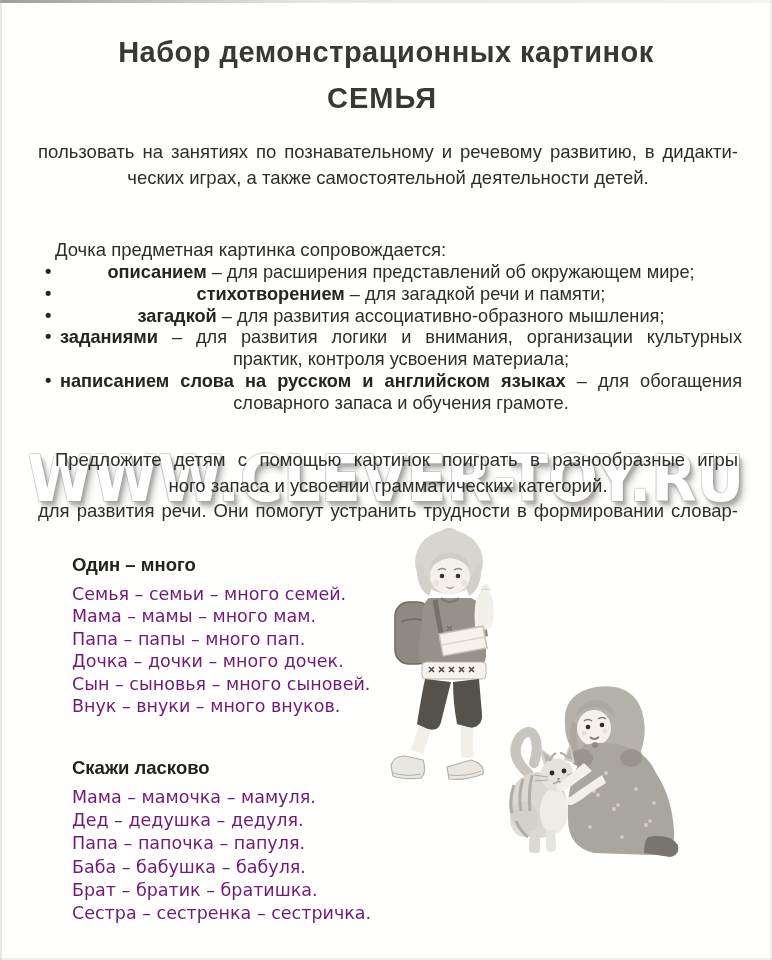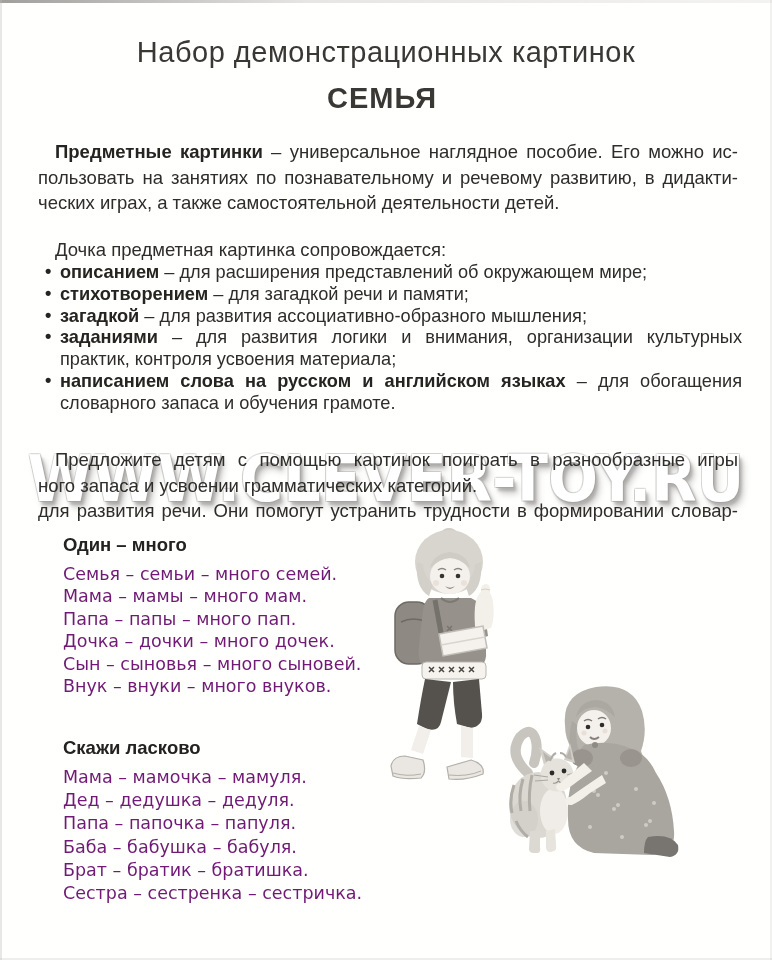--- a/index.html
+++ b/index.html
@@ -6,47 +6,47 @@
   .page{position:relative;width:772px;height:960px;background:#fffffe;overflow:hidden;
         font-family:"Liberation Sans",sans-serif;color:#2f2d2a;}
   
   .edge-top{position:absolute;top:0;left:0;width:100%;height:3px;
     background:linear-gradient(to right,rgba(120,118,115,.7),rgba(185,183,180,.35) 40%,rgba(200,198,195,.22));}
   .edge-left{position:absolute;top:0;left:0;width:2px;height:100%;background:rgba(190,188,185,.35);}
   .edge-right{position:absolute;top:0;right:0;width:2px;height:100%;background:rgba(205,203,200,.28);}
   .edge-bottom{position:absolute;bottom:0;left:0;width:100%;height:2px;background:rgba(200,198,196,.3);}
 
   .t1{position:absolute;top:36px;left:0;width:772px;margin:0;text-align:center;
-      font-size:29px;font-weight:normal;color:#3a3835;letter-spacing:.5px;}
+      font-size:29px;font-weight:bold;color:#3a3835;letter-spacing:.5px;}
   .t2{position:absolute;top:82px;left:0;width:764px;text-align:center;
       font-size:29px;font-weight:bold;color:#3a3835;letter-spacing:1px;}
 
   .para{position:absolute;left:38px;width:700px;font-size:18.5px;line-height:25.5px;}
-  .pline{white-space:normal;}
+  .pline{white-space:normal;text-align:center;}
   .fill{text-align:justify;text-align-last:justify;}
   .ind{text-indent:17px;}
   .para b,.bullets b{color:#262421;}
 
   .list-intro{position:absolute;top:237px;left:38px;width:700px;font-size:18.5px;
       text-indent:17px;line-height:25px;}
 
   .bullets{position:absolute;top:262px;left:38px;width:704px;margin:0;padding:0;
       list-style:none;font-size:18.2px;line-height:21.8px;}
   .bullets li{position:relative;padding-left:22px;}
   .bullets .dot{position:absolute;left:7px;top:-1px;font-weight:bold;color:#262421;}
 
   .watermark{position:absolute;top:442px;left:50%;white-space:nowrap;z-index:0;
       font-family:"DejaVu Sans",sans-serif;font-weight:800;font-size:64px;letter-spacing:0;
       color:#ffffff;transform:translateX(-50%) scaleX(.92);
       text-shadow:1px 1px 0 rgba(160,158,155,.55), -1px 1px 0 rgba(170,168,165,.4),
                   1px -1px 0 rgba(175,173,170,.35), -1px -1px 0 rgba(180,178,175,.3),
                   3px 4px 3px rgba(140,138,135,.5), 5px 7px 7px rgba(120,118,115,.35);}
   .content{position:relative;z-index:1;}
 
-  .word-list{position:absolute;left:63px;}
+  .word-list{position:absolute;left:72px;margin-top:20px;}
   .word-list h2{margin:0 0 7px 0;font-size:18.5px;font-weight:bold;color:#242220;}
   .wlines{font-family:"DejaVu Sans",sans-serif;font-size:17.5px;color:#701a75;}
   #sec1 .wlines{line-height:22.4px;}
   #sec2 .wlines{line-height:23.2px;}
 
   .illus{position:absolute;}
 </style>
 </head>
 <body>
 
@@ -58,21 +58,20 @@
   <div class="edge-bottom"></div>
 
   <div class="watermark">WWW.CLEVER-TOY.RU</div>
 
   <div class="content">
 
     <h1 class="t1">Набор демонстрационных картинок</h1>
     <div class="t2">СЕМЬЯ</div>
 
     <div class="para" style="top:139px">
-      <div class="pline fill ind"><b>Предметные картинки</b><span> – универсальное наглядное пособие. Его можно ис-</span></div>
       <div class="pline fill">пользовать на занятиях по познавательному и речевому развитию, в дидакти-</div>
       <div class="pline">ческих играх, а также самостоятельной деятельности детей.</div>
     </div>
 
     <div class="list-intro">Дочка предметная картинка сопровождается:</div>
 
     <ul class="bullets">
       <li>
         <span class="dot">•</span>
         <div class="pline"><b>описанием</b><span> – для расширения представлений об окружающем мире;</span></div>

